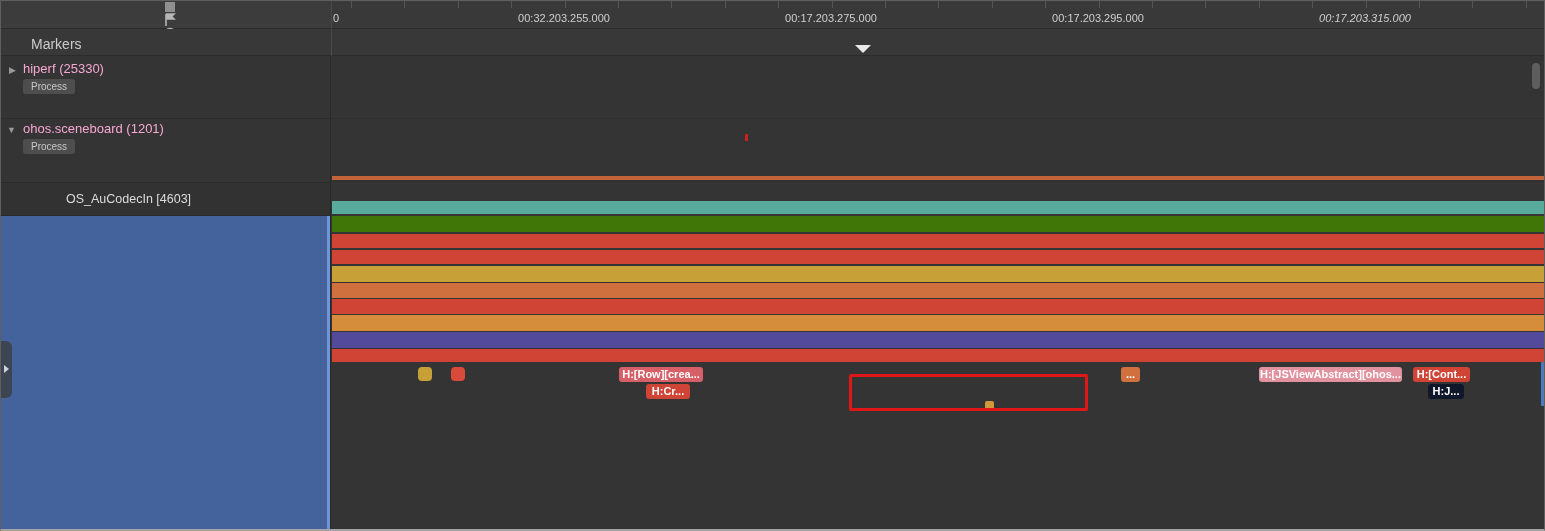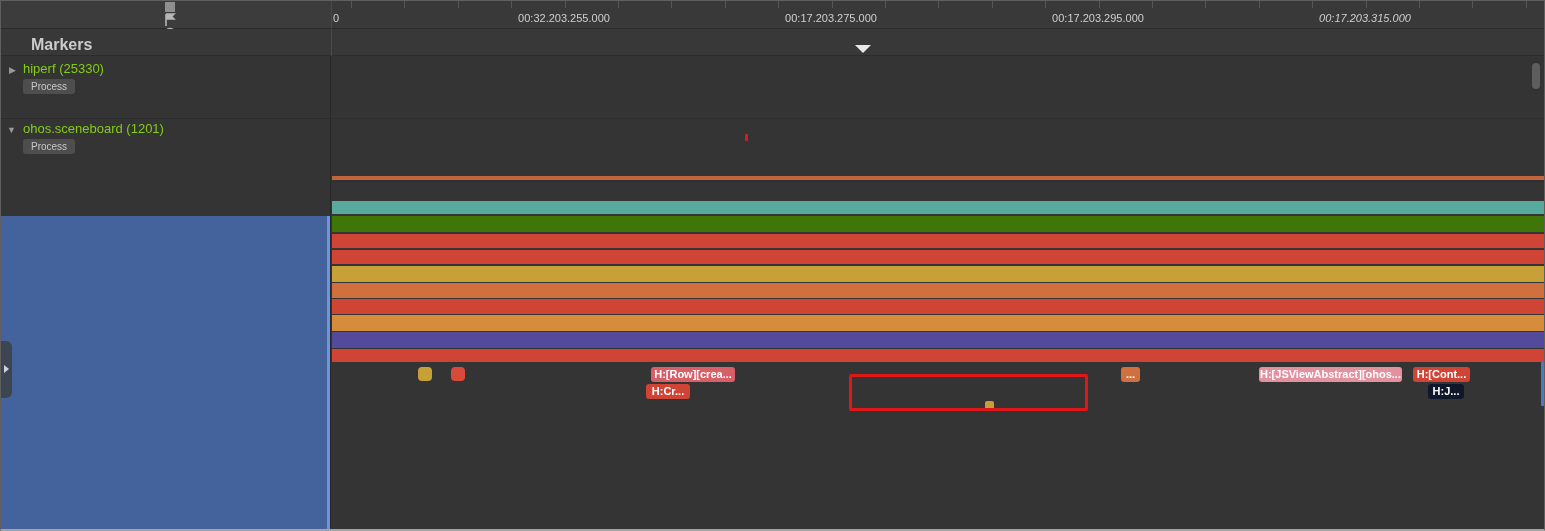--- a/index.html
+++ b/index.html
@@ -26,34 +26,34 @@
     overflow:hidden;
   }
   .tick { position:absolute; top:0; width:1px; height:7px; background:#565656; }
   .ruler-label { position:absolute; top:11px; width:120px; text-align:center; font-size:11px; color:#cfcfcf; white-space:nowrap; }
   .ruler-partial { position:absolute; top:11px; left:1px; font-size:11px; color:#cfcfcf; }
   
   .markers-row {
     position:absolute; left:0; top:28px; width:100%; height:27px;
     background:#383838; border-bottom:1px solid #2b2b2b;
   }
-  .markers-label { position:absolute; left:30px; top:7px; font-size:16px; font-weight:bold; color:#cccccc; }
+  .markers-label { position:absolute; left:30px; top:7px; font-size:14px; font-weight:normal; color:#cccccc; }
   .marker-triangle {
     position:absolute; left:854px; top:16px; width:0; height:0;
     border-left:8px solid transparent; border-right:8px solid transparent;
     border-top:8px solid #e9e9e9;
   }
   .markers-vdiv { position:absolute; left:330px; top:0; width:1px; height:27px; background:#4a4a4a; }
   
   .sidebar {
     position:absolute; left:0; top:55px; width:330px; bottom:0;
     background:#343434; border-right:1px solid #282828;
   }
   .proc-arrow { position:absolute; font-size:9px; color:#9a9a9a; }
-  .proc-name  { position:absolute; font-size:13px; color:#84cc16; }
+  .proc-name  { position:absolute; font-size:13px; color:#f9a8d4; }
   .proc-badge {
     position:absolute; font-size:10px; color:#c8c8c8; background:#4e4e4e;
     border-radius:3px; padding:2px 8px;
   }
   .sb-div { position:absolute; left:0; right:0; height:1px; background:#2c2c2c; }
   .thread-row {
     position:absolute; left:0; right:0; top:126px; height:34px;
     background:#323232; border-top:1px solid #2a2a2a; border-bottom:1px solid #2a2a2a;
   }
   .thread-name { position:absolute; left:65px; top:0; line-height:33px; font-size:12.5px; color:#dcdcdc; }
@@ -188,20 +188,23 @@
       <span class="proc-arrow" style="left:8px; top:9px;">▶</span>
       <span class="proc-name" style="left:22px; top:5px;">hiperf (25330)</span>
       <span class="proc-badge" style="left:22px; top:23px;">Process</span>
     </div>
     <div class="sb-div" style="top:62px;"></div>
     <div>
       <span class="proc-arrow" style="left:6px; top:69px;">▼</span>
       <span class="proc-name" style="left:22px; top:65px;">ohos.sceneboard (1201)</span>
       <span class="proc-badge" style="left:22px; top:83px;">Process</span>
     </div>
+    <div class="thread-row">
+      <span class="thread-name">OS_AuCodecIn [4603]</span>
+    </div>
     <div class="blue-panel">
       <div class="panel-handle"></div>
     </div>
   </div>
 
   <div class="timeline" id="timeline">
     <div class="scroll-thumb"></div>
     <div class="right-blue-edge"></div>
   <div class="tl-row-div" style="top: 62px;"></div>
       <div class="tl-row-div" style="top: 125px;"></div>
@@ -211,21 +214,21 @@
       <div class="tl-bar" style="top: 178px; height: 14px; background: rgb(207, 68, 52);"></div>
       <div class="tl-bar" style="top: 194px; height: 14px; background: rgb(207, 68, 52);"></div>
       <div class="tl-bar" style="top: 210px; height: 16px; background: rgb(199, 161, 56);"></div>
       <div class="tl-bar" style="top: 227px; height: 15px; background: rgb(209, 112, 63);"></div>
       <div class="tl-bar" style="top: 243px; height: 15px; background: rgb(207, 68, 52);"></div>
       <div class="tl-bar" style="top: 259px; height: 16px; background: rgb(213, 141, 59);"></div>
       <div class="tl-bar" style="top: 276px; height: 16px; background: rgb(84, 74, 156);"></div>
       <div class="tl-bar" style="top: 293px; height: 13px; background: rgb(207, 68, 52);"></div>
       <div class="tl-slice" style="left: 86px; top: 311px; width: 14px; height: 14px; background: rgb(199, 161, 56); border-radius: 4px;"></div>
       <div class="tl-slice" style="left: 119px; top: 311px; width: 14px; height: 14px; background: rgb(216, 75, 58); border-radius: 4px;"></div>
-      <div class="tl-slice" style="left: 287px; top: 311px; width: 84px; height: 15px; background: rgb(215, 95, 104); margin-left: 32px;">H:[Row][crea...</div>
+      <div class="tl-slice" style="left: 287px; top: 311px; width: 84px; height: 15px; background: rgb(215, 95, 104);">H:[Row][crea...</div>
       <div class="tl-slice" style="left: 789px; top: 311px; width: 19px; height: 15px; background: rgb(209, 112, 63);">...</div>
       <div class="tl-slice" style="left: 927px; top: 311px; width: 143px; height: 15px; background: rgb(226, 145, 159);">H:[JSViewAbstract][ohos...</div>
       <div class="tl-slice" style="left: 1081px; top: 311px; width: 57px; height: 15px; background: rgb(207, 68, 52);">H:[Cont...</div>
       <div class="tl-slice" style="left: 314px; top: 328px; width: 44px; height: 15px; background: rgb(207, 68, 52);">H:Cr...</div>
       <div class="tl-slice" style="left: 1096px; top: 328px; width: 36px; height: 15px; background: #0f172a;">H:J...</div>
       <div class="tl-slice" style="left: 653px; top: 345px; width: 9px; height: 10px; background: rgb(208, 153, 60); border-radius: 2px;"></div>
       <div class="red-tick" style="left: 413px; top: 78px; width: 3px; height: 7px;"></div>
       <div class="highlight-rect" style="left: 517px; top: 318px; width: 239px; height: 37px; border-color: rgb(224, 23, 23);"></div>
     </div>
 

